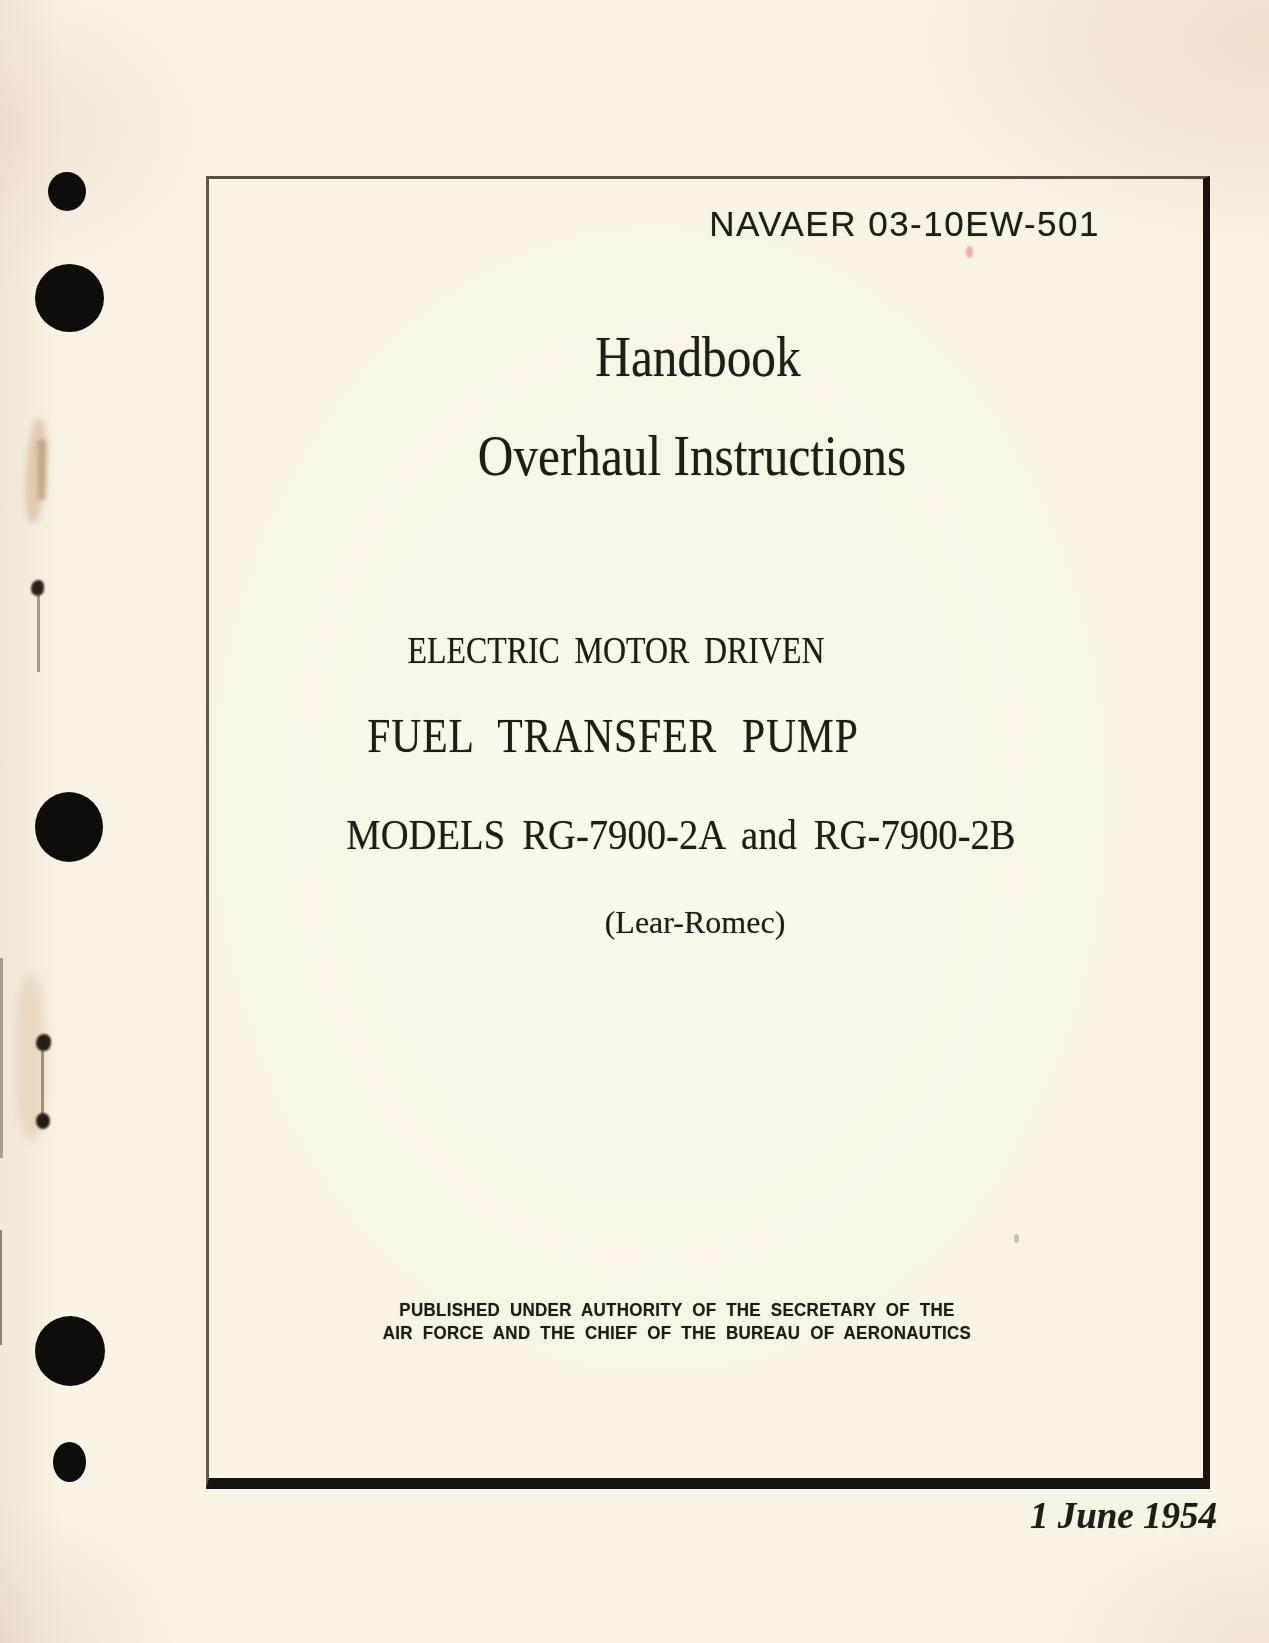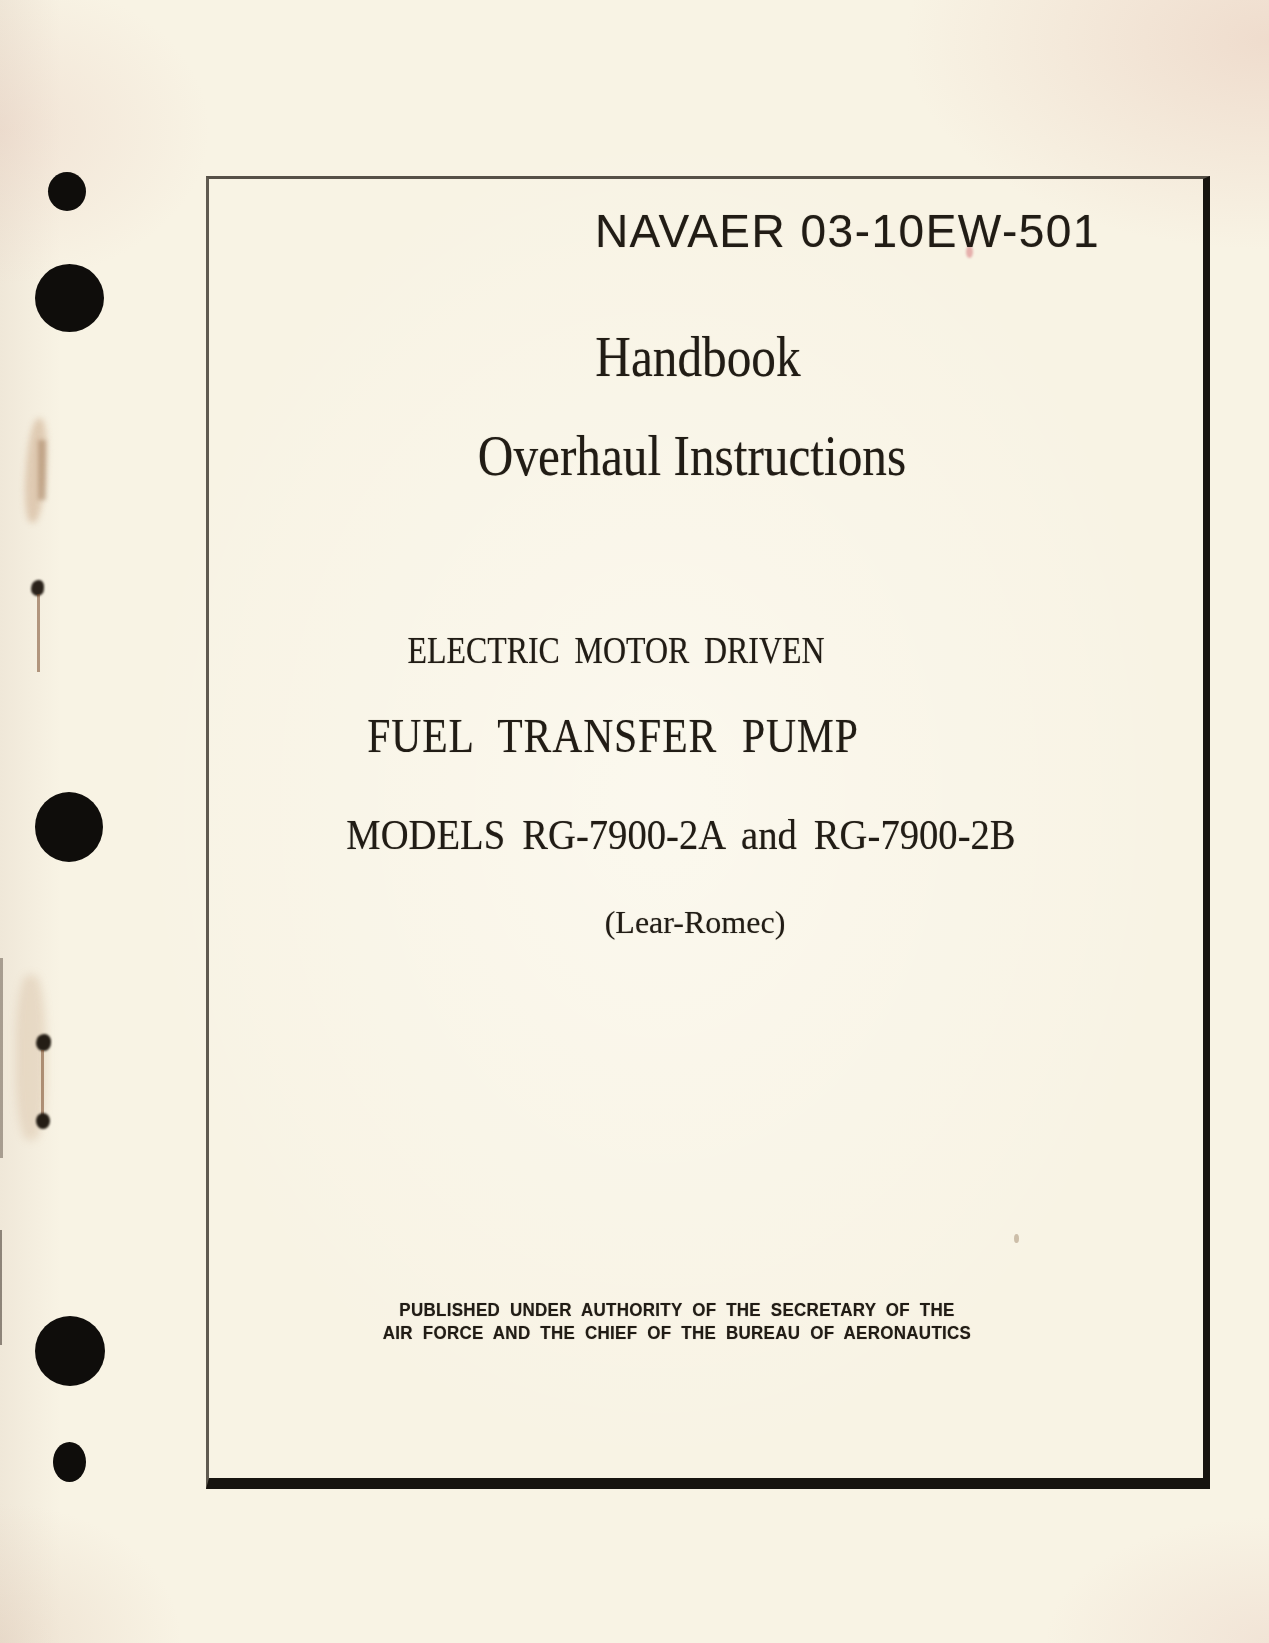--- a/index.html
+++ b/index.html
@@ -46,21 +46,21 @@
     white-space: nowrap;
     text-align: center;
     color: var(--ink);
     text-shadow: 0 0 1px rgba(33,28,21,0.45);
     line-height: 1;
   }
   .doc-number {
     position: absolute; left: 0; top: 204px; width: 1100px;
     text-align: right; white-space: nowrap;
     font-family: "Liberation Sans", "DejaVu Sans", sans-serif;
-    font-size: 46px; letter-spacing: 1.5px; color: var(--ink);
+    font-size: 35px; letter-spacing: 1.5px; color: var(--ink);
     text-shadow: 0 0 1px rgba(33,28,21,0.4);
   }
   .handbook  { top: 329px; width: 1396px; font-size: 56px; transform: scaleX(0.88); }
   .overhaul  { top: 428px; width: 1384px; font-size: 56px; transform: scaleX(0.88); }
   .subtitle  { top: 631px; width: 1232px; font-size: 38px; transform: scaleX(0.84); word-spacing: 8px; }
   .maintitle { top: 711px; width: 1226px; font-size: 49px; transform: scaleX(0.85); word-spacing: 16px; letter-spacing: 1px; }
   .models    { top: 814px; width: 1362px; font-size: 42px; transform: scaleX(0.92); word-spacing: 8px; }
   .lear      { top: 906px; width: 1390px; font-size: 32px; }
   .authority {
     top: 1299px; width: 1354px;
@@ -132,14 +132,15 @@
   <div class="line subtitle">ELECTRIC MOTOR DRIVEN</div>
   <div class="line maintitle">FUEL TRANSFER PUMP</div>
   <div class="line models">MODELS RG-7900-2A and RG-7900-2B</div>
   <div class="line lear">(Lear-Romec)</div>
 
   <div class="line authority">
     <span>PUBLISHED UNDER AUTHORITY OF THE SECRETARY OF THE</span><br>
     <span>AIR FORCE AND THE CHIEF OF THE BUREAU OF AERONAUTICS</span>
   </div>
 
+  <div class="date">1 June 1954</div>
 
 </div>
 
 </body></html>

